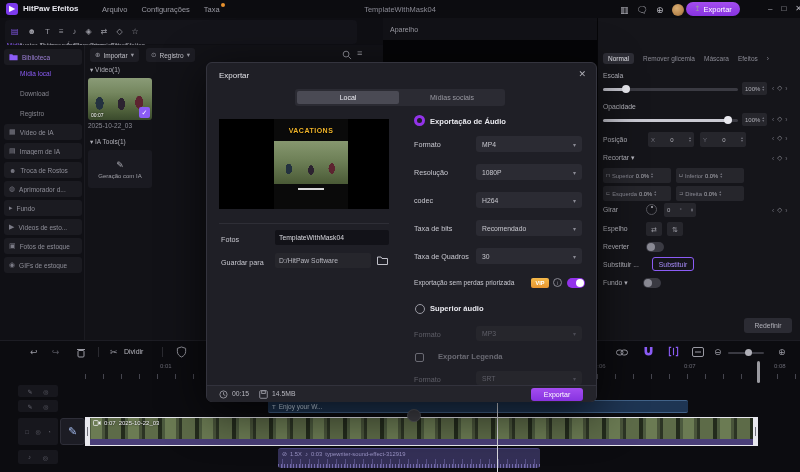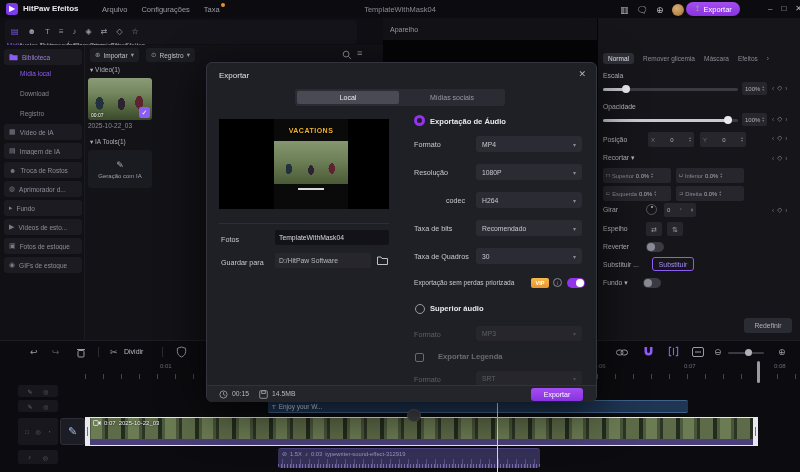--- a/index.html
+++ b/index.html
@@ -639,21 +639,21 @@
     <span class="dlg-lbl" style="left:207px; top:77px;">Formato</span>
     <div class="dlg-select" style="left:269px; top:73px;">
       <span>MP4</span>
         <span class="chev">▾</span>
     </div>
     <span class="dlg-lbl" style="left:207px; top:105px;">Resolução</span>
     <div class="dlg-select" style="left:269px; top:101px;">
       <span>1080P</span>
         <span class="chev">▾</span>
     </div>
-    <span class="dlg-lbl" style="left:207px; top:133px;margin-left:32px;">codec</span>
+    <span class="dlg-lbl" style="left:207px; top:133px;">codec</span>
     <div class="dlg-select" style="left:269px; top:129px;">
       <span>H264</span>
         <span class="chev">▾</span>
     </div>
     <span class="dlg-lbl" style="left:207px; top:161px;">Taxa de bits</span>
     <div class="dlg-select" style="left:269px; top:157px;">
       <span>Recomendado</span>
         <span class="chev">▾</span>
     </div>
     <span class="dlg-lbl" style="left:207px; top:189px;">Taxa de Quadros</span>

